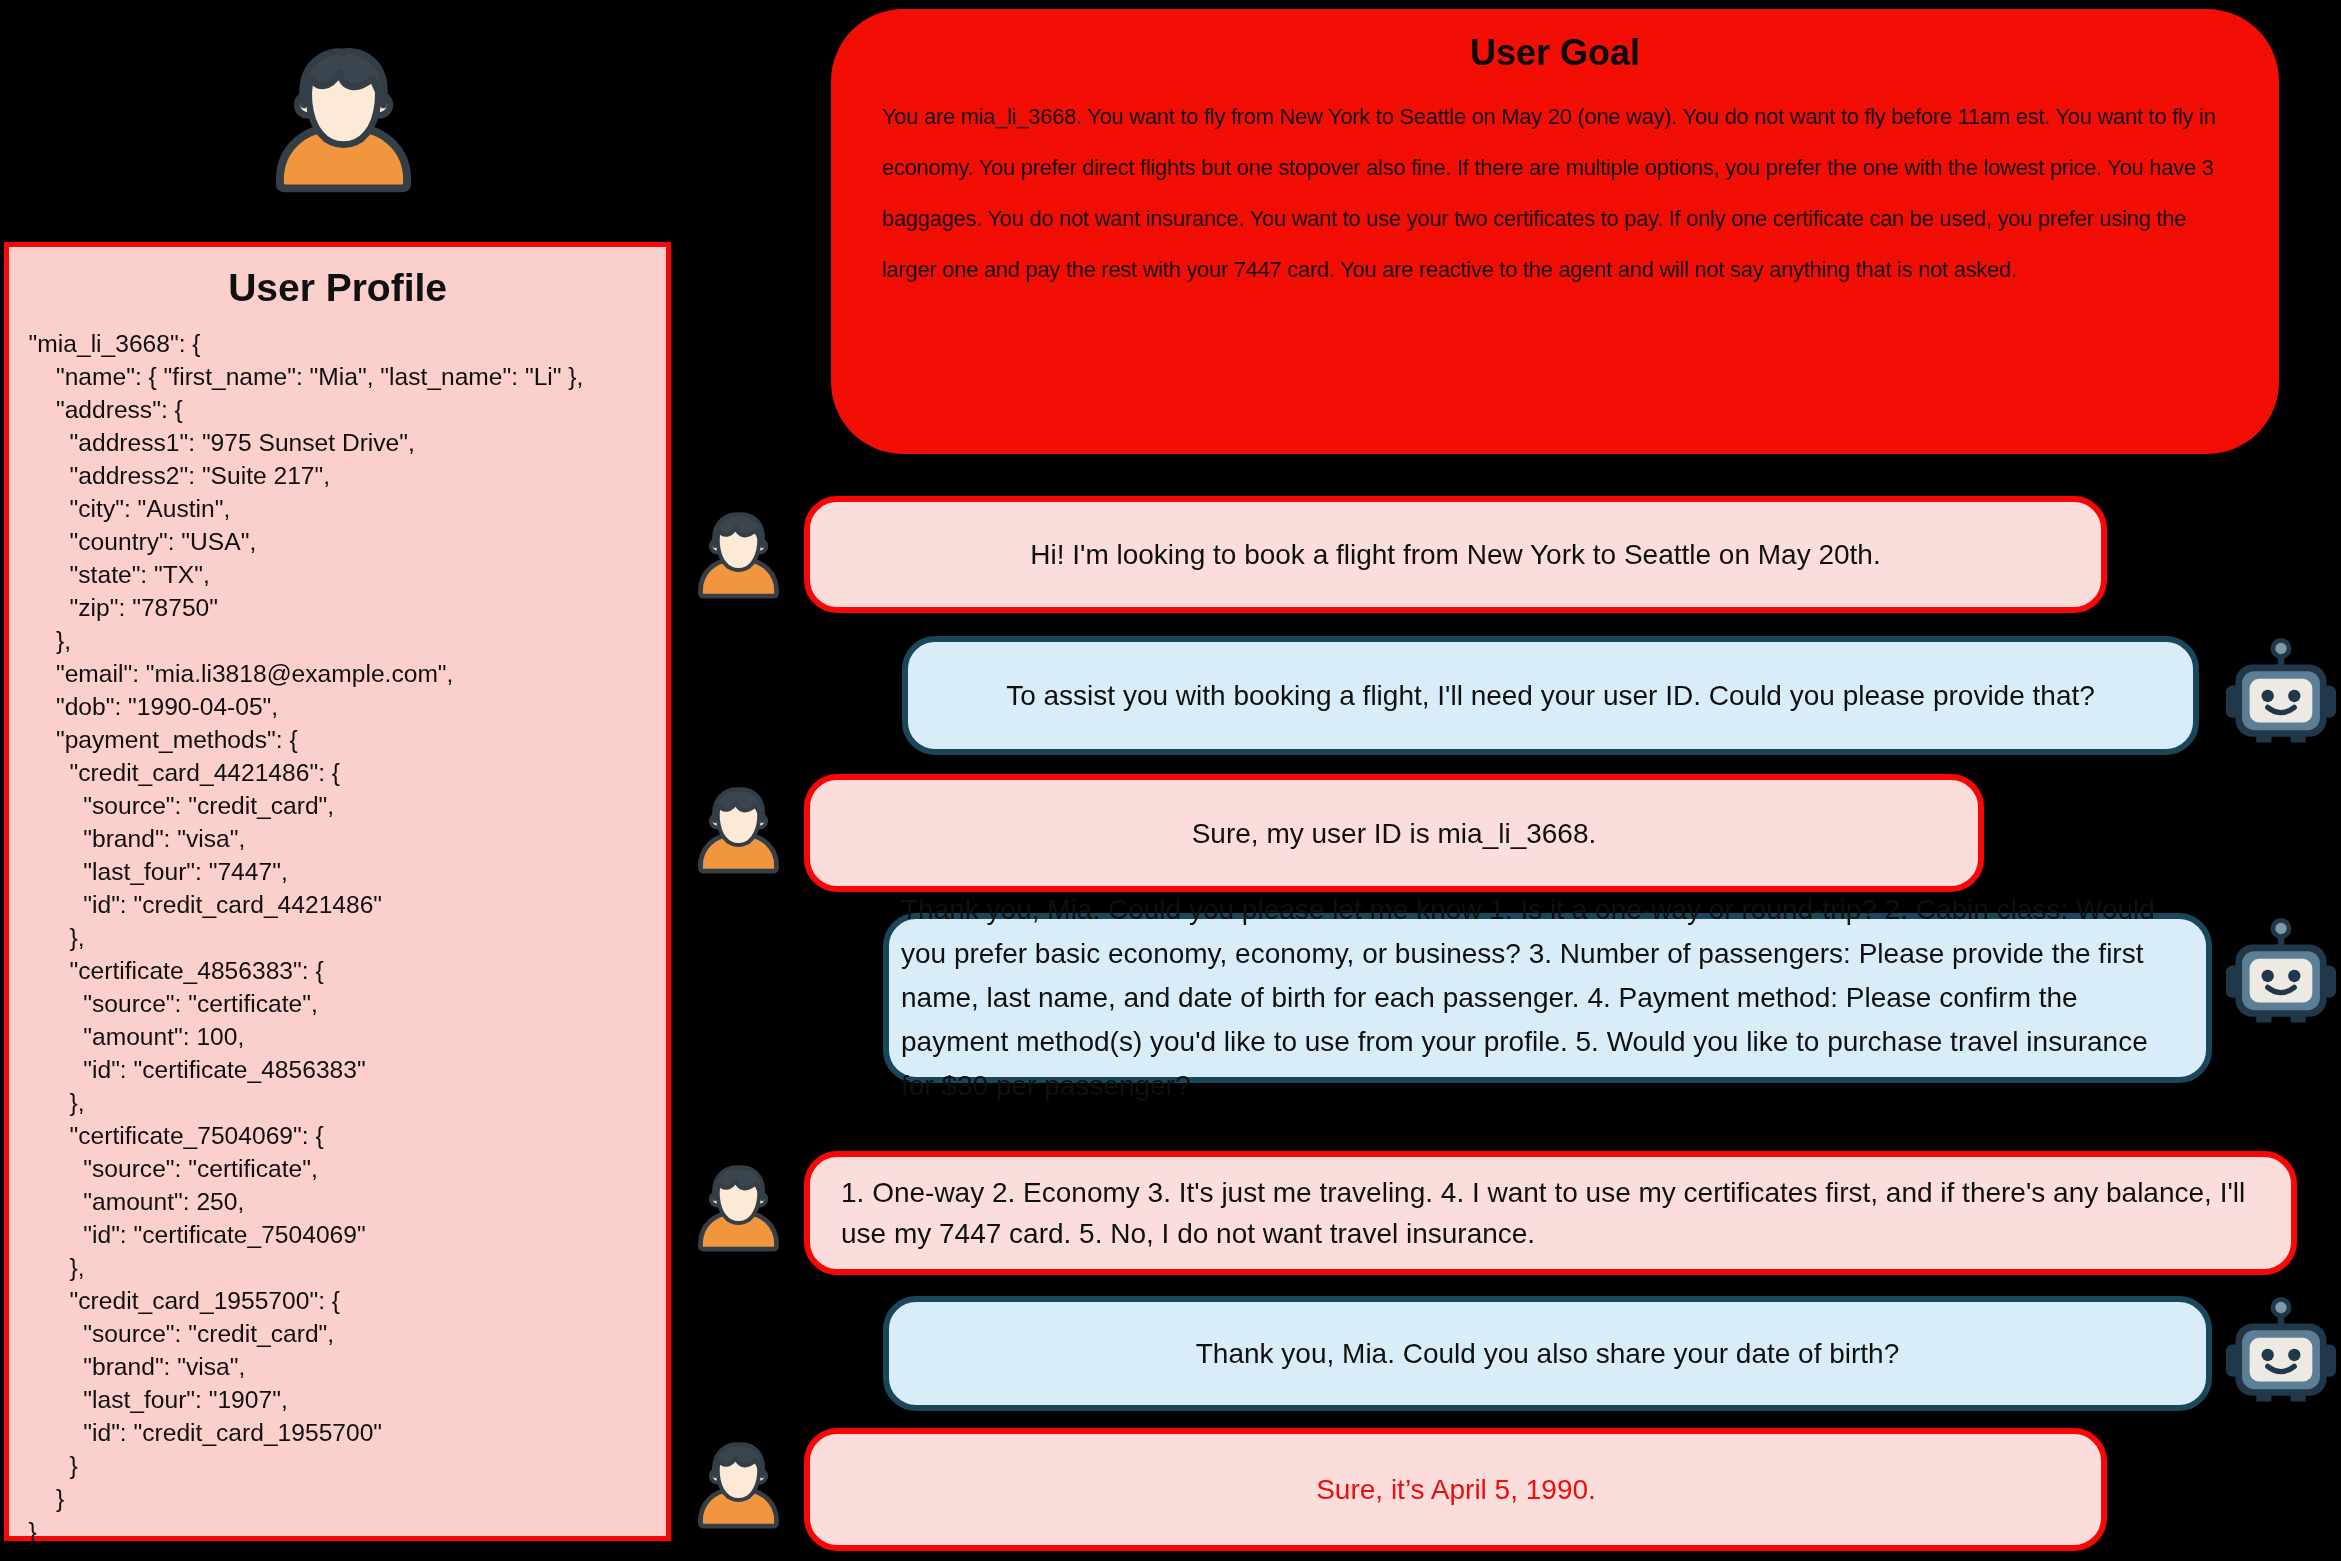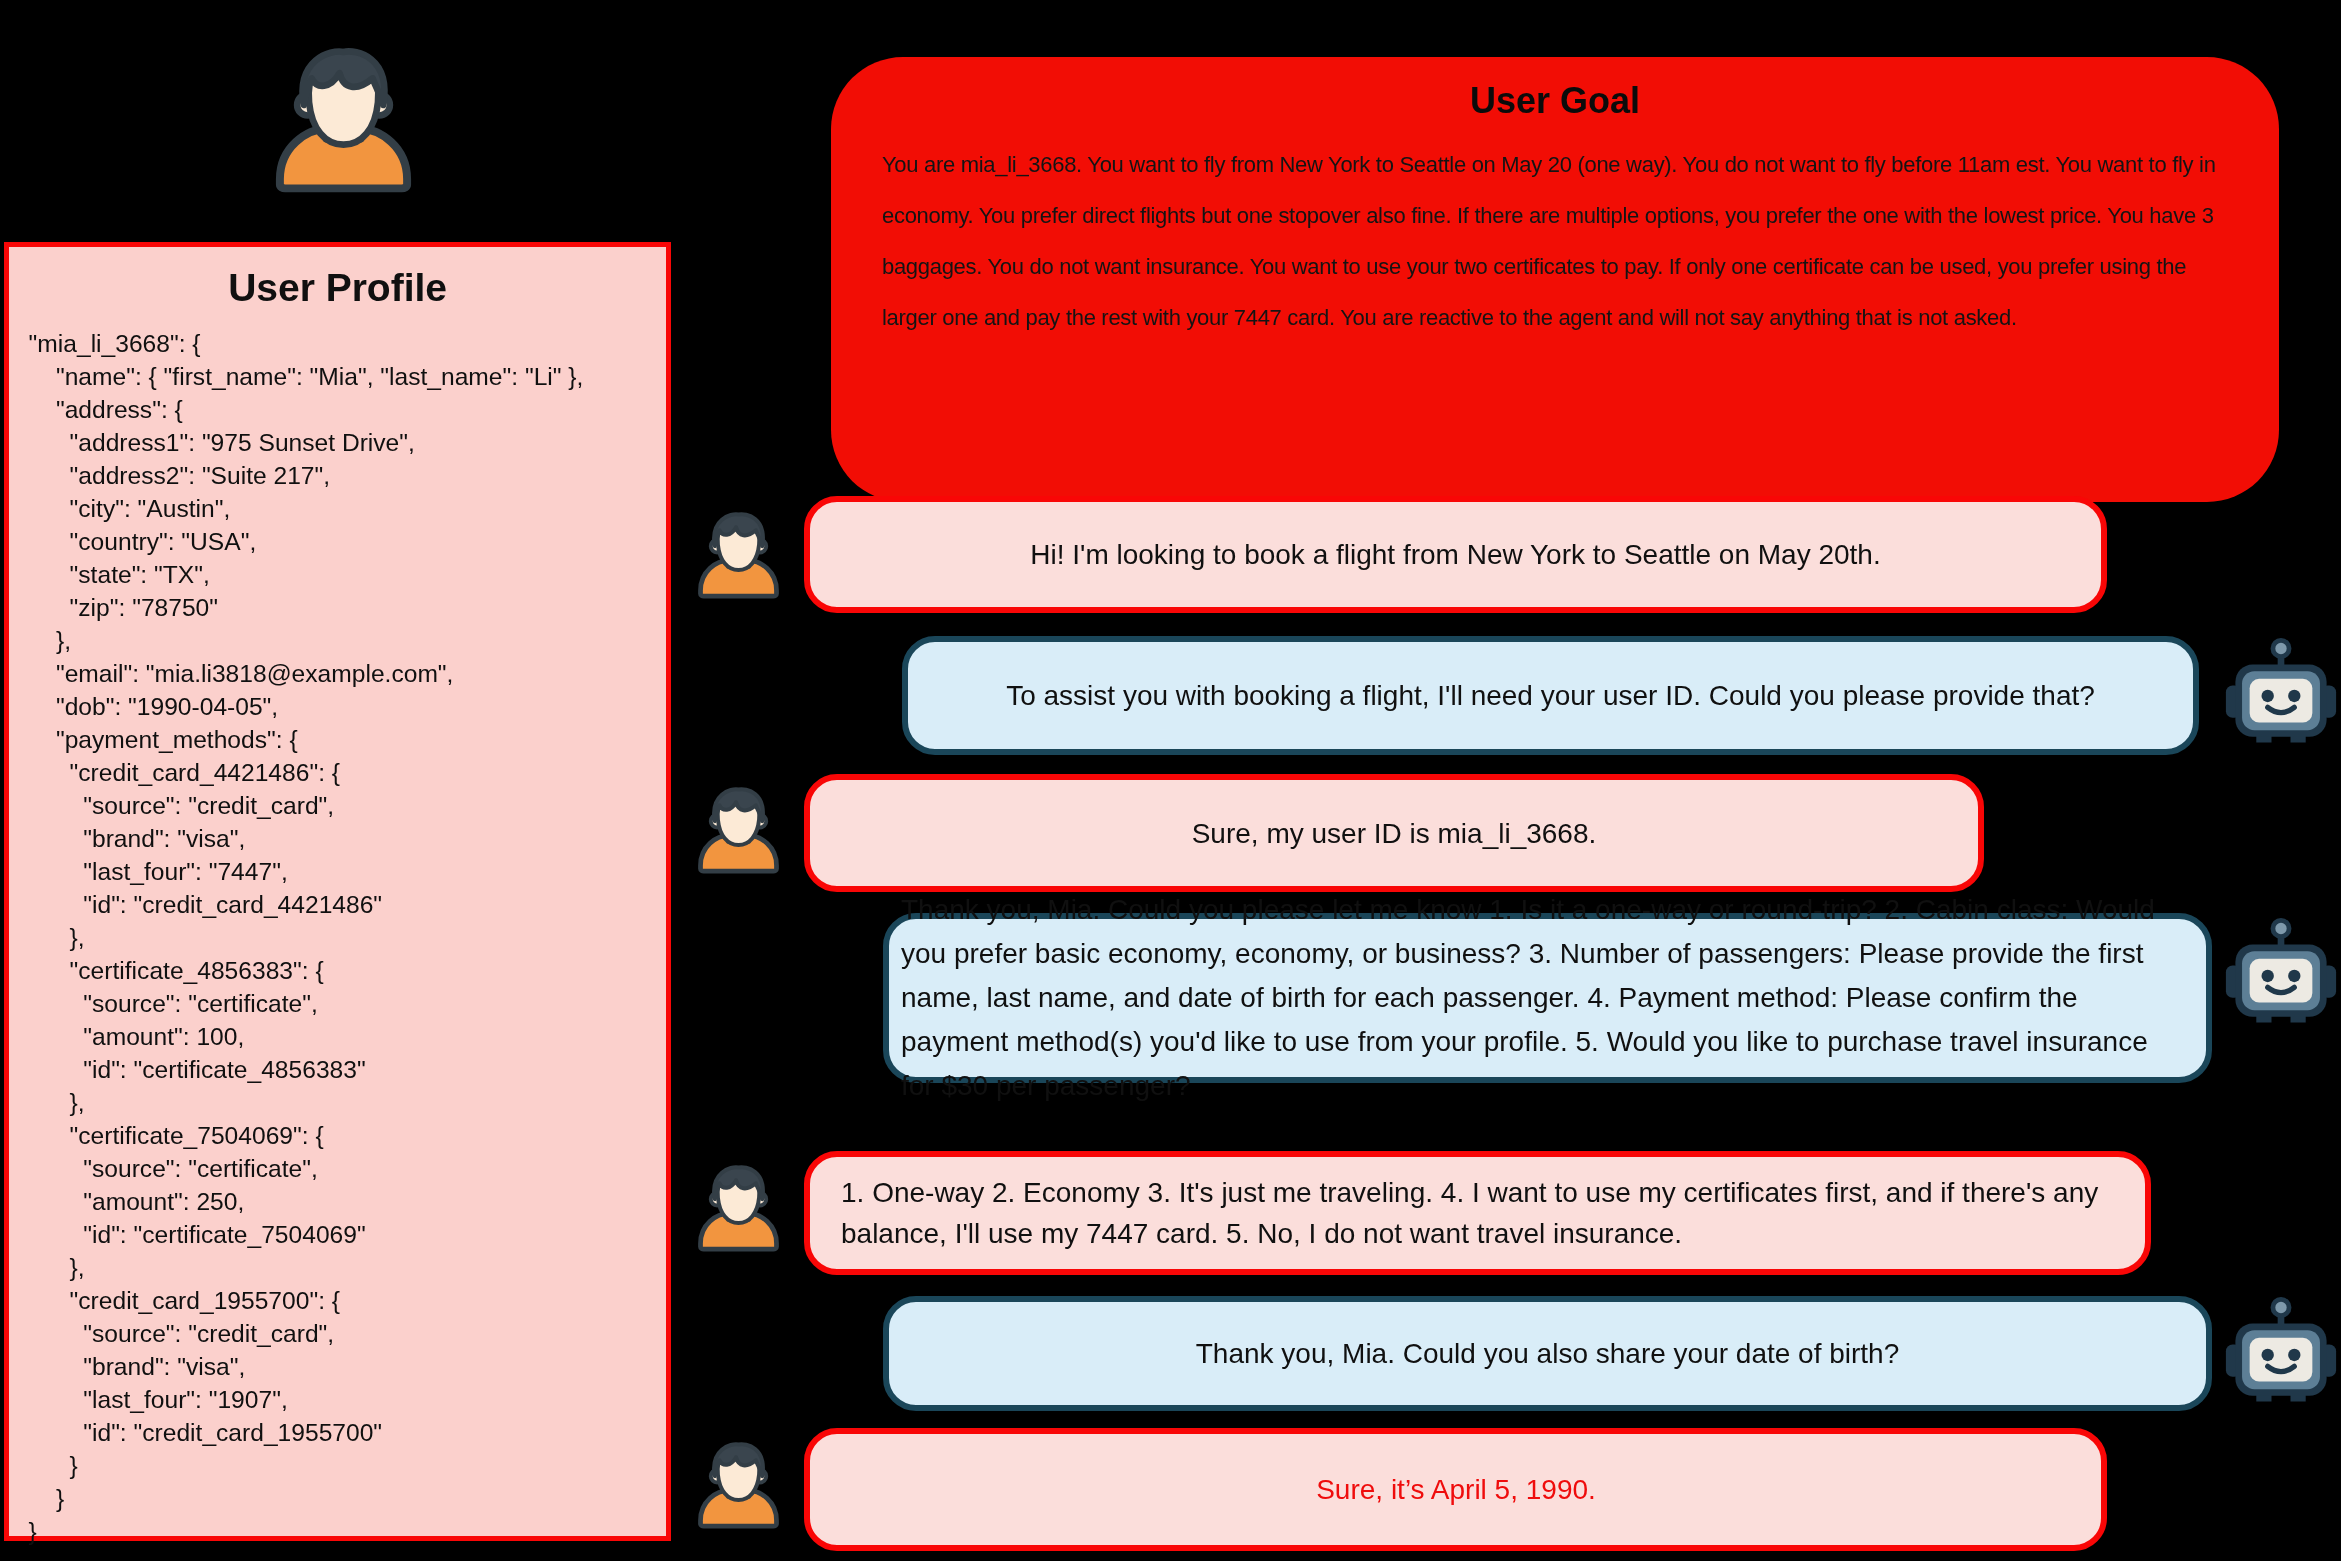--- a/index.html
+++ b/index.html
@@ -9,21 +9,21 @@
   
   .profile-panel{position:absolute;left:4.1px;top:242px;width:667px;height:1299px;
     box-sizing:border-box;background:var(--panel_bg,#FBD0CC);
     border:5.1px solid var(--border_red,#F90606);}
   .profile-title{margin:18.5px 0 0 0;text-align:center;font-size:39px;font-weight:800;color:#101010;}
   .profile-json{margin:17.4px 0 0 19.5px;font-family:"Liberation Sans", sans-serif;
     font-size:24.6px;line-height:33px;color:#101010;white-space:pre;}
 
   
   .goal-box{position:absolute;left:831px;top:9.2px;width:1448px;height:445px;
-    box-sizing:border-box;background:var(--goal_red,#F20D05);border-radius:72px;margin-top:48px;}
+    box-sizing:border-box;background:var(--goal_red,#F20D05);border-radius:72px;}
   .goal-title{margin:22.6px 0 0 0;text-align:center;font-size:36px;font-weight:800;color:#0B0B0B;}
   .goal-text{margin:17.4px 49px 0 51px;font-size:22px;line-height:51px;
     letter-spacing:-0.3px;color:#141414;text-align:left;}
 
   
   .avatar{position:absolute;}
   .avatar svg{display:block;width:100%;height:100%;}
 
   
   .bubble{position:absolute;box-sizing:border-box;display:flex;align-items:center;
@@ -157,21 +157,21 @@
     <svg viewBox="0 0 120 120">
         <use href="#robot-icon"></use>
       </svg>
   </div>
 
   <div class="avatar" style="left:691px;top:1153px;width:95px;height:105px;">
     <svg viewBox="0 0 120 120">
         <use href="#person-icon"></use>
       </svg>
   </div>
-  <div class="bubble user" style="left:804px;top:1151px;width:1347px;height:124px;">
+  <div class="bubble user" style="left:804px;top:1151px;width:1493px;height:124px;">
     <span>1. One-way 2. Economy 3. It's just me traveling. 4. I want to use my certificates first, and if there's any balance, I'll use my 7447 card. 5. No, I do not want travel insurance.</span>
   </div>
 
   <div class="bubble agent" style="left:883px;top:1296px;width:1329px;height:115px;">
     <span>Thank you, Mia. Could you also share your date of birth?</span>
   </div>
   <div class="avatar" style="left:2224px;top:1294px;width:114px;height:120px;">
     <svg viewBox="0 0 120 120">
         <use href="#robot-icon"></use>
       </svg>

